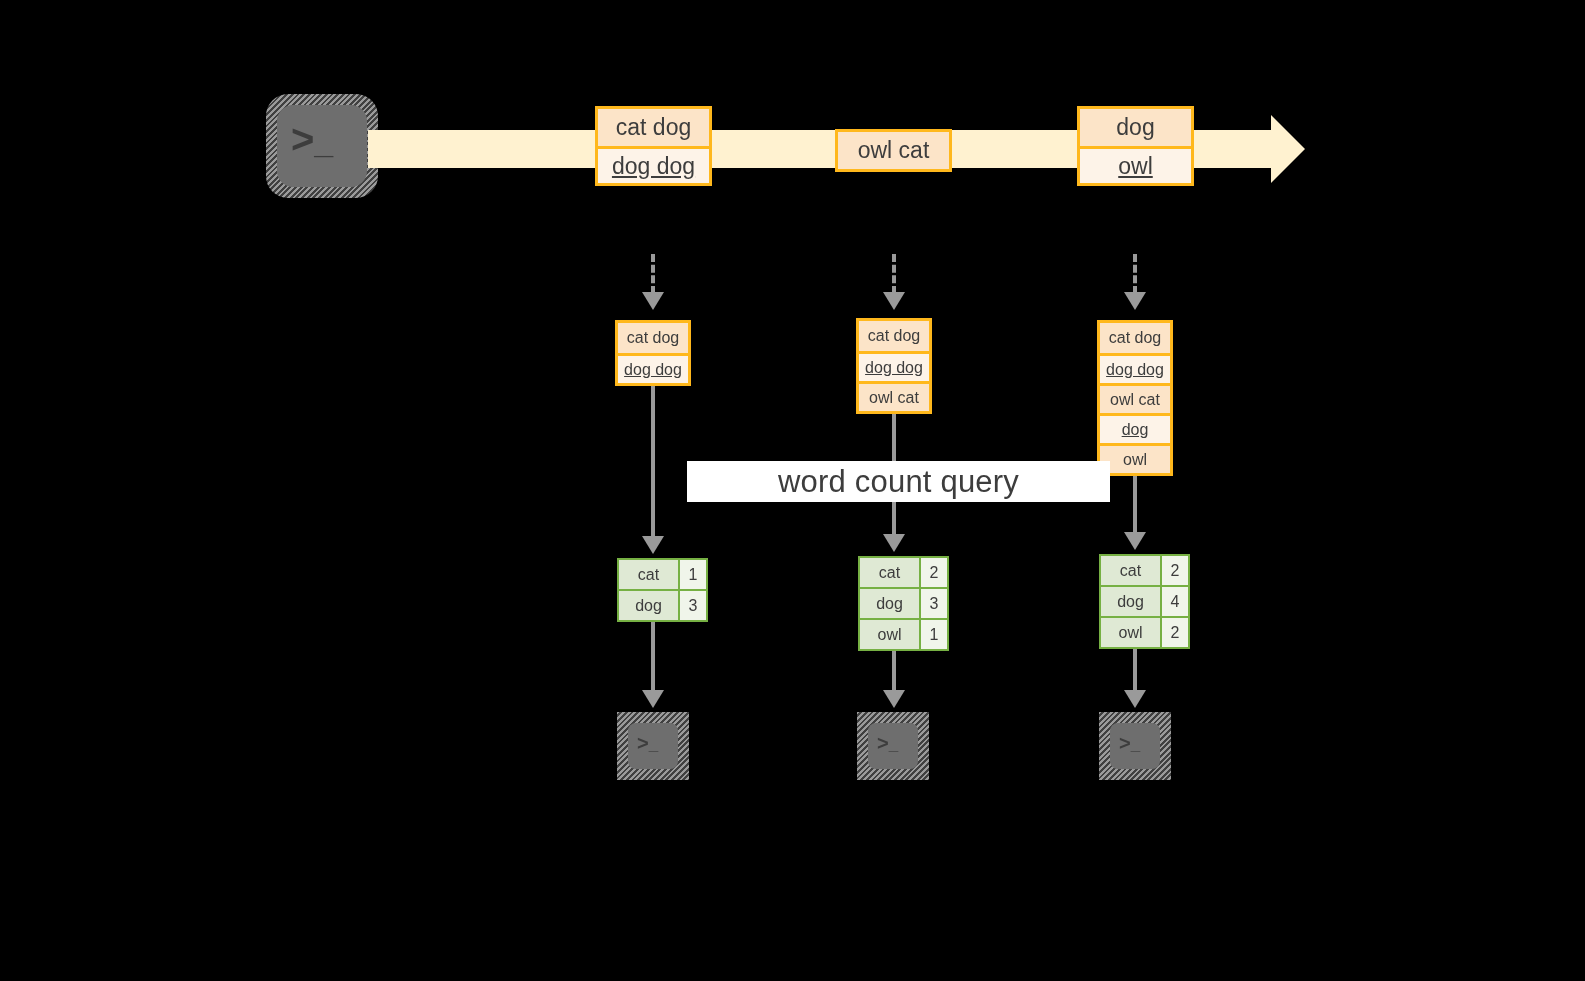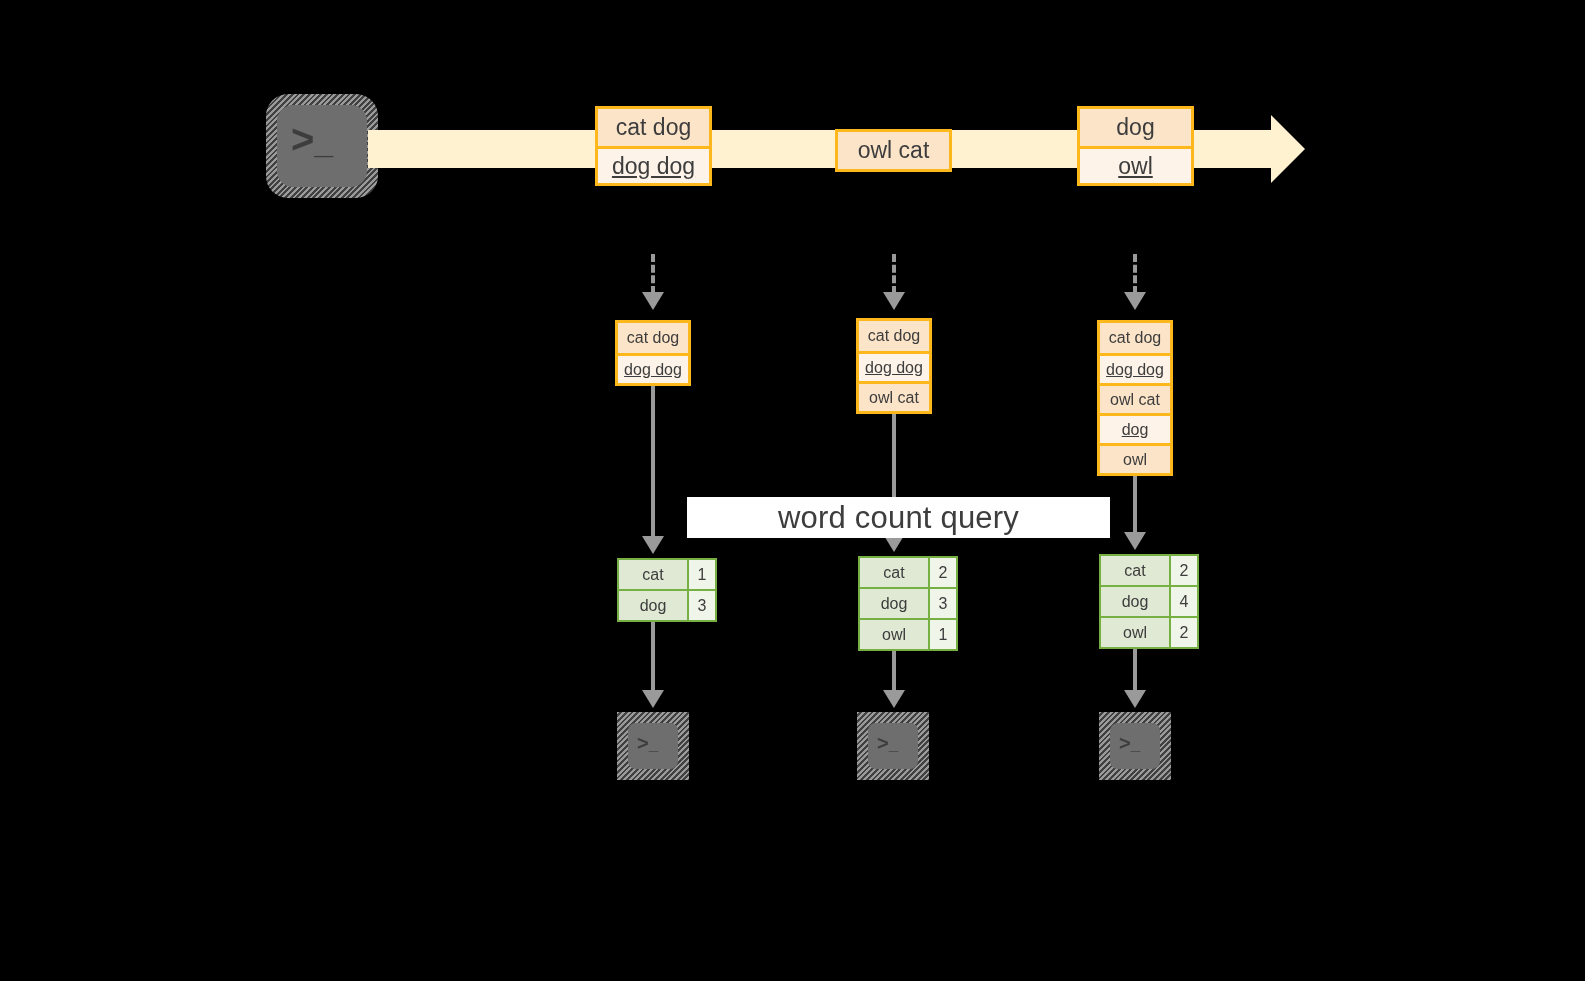--- a/index.html
+++ b/index.html
@@ -97,21 +97,21 @@
     height: 29px;
   }
   .res .cell {
     display: flex;
     align-items: center;
     justify-content: center;
     color: #3d3d3d;
     font-size: 16px;
     white-space: nowrap;
   }
-  .res .cell.key { width: 68px; background: #DFE9D4; }
+  .res .cell.key { width: 59px; background: #DFE9D4; }
   .res .cell.val { width: 26px; background: #F0F5EA; }
 
   
   .vline {
     position: absolute;
     width: 4px;
     background: #9a9a9a;
   }
   .vline.dashed {
     background: none;
@@ -126,21 +126,20 @@
     border-top: 18px solid #9a9a9a;
   }
 
   
   .qband {
     position: absolute;
     background: #FFFFFF;
     display: flex;
     align-items: center;
     justify-content: center;
-    margin-top: 36px;
   }
   .qband span {
     color: #3d3d3d;
     font-size: 31px;
     white-space: nowrap;
     letter-spacing: 0.2px;
   }
 </style>
 </head>
 <body>

